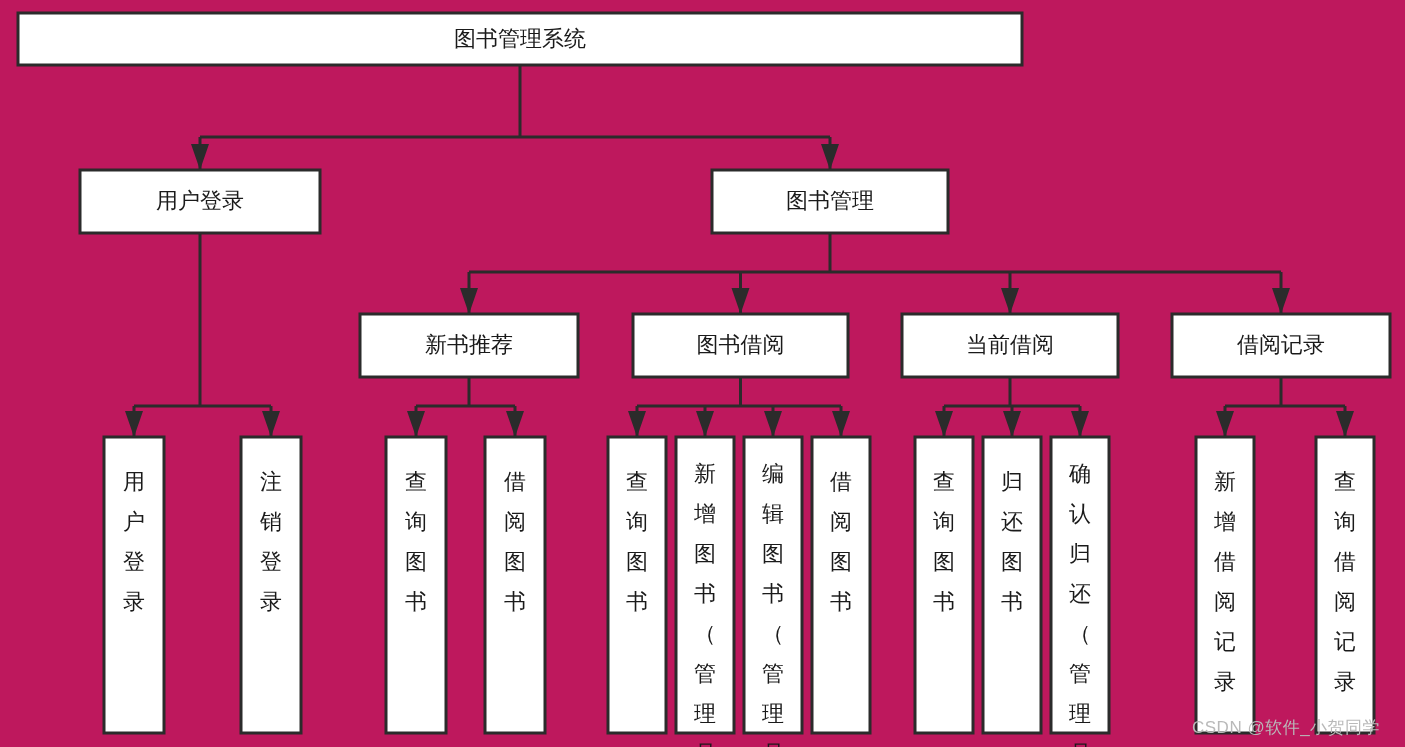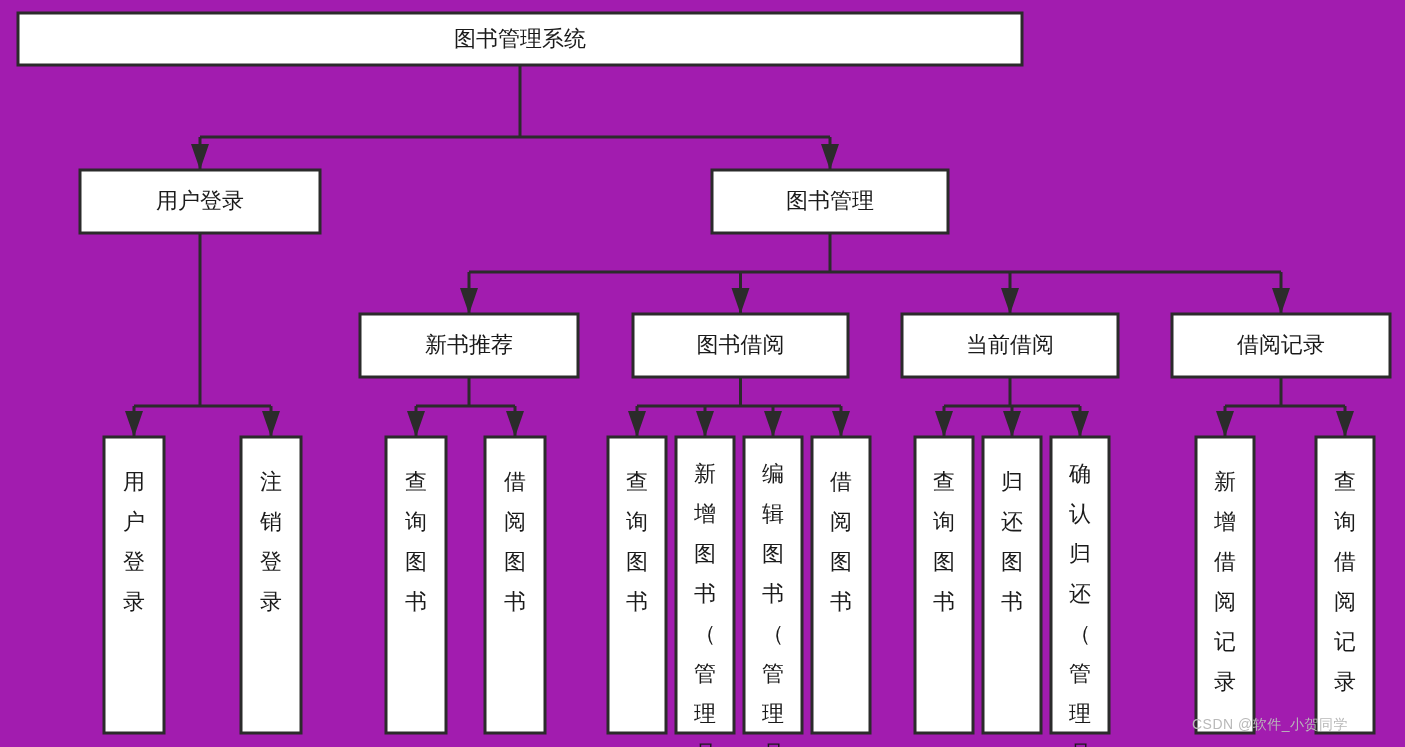--- a/index.html
+++ b/index.html
@@ -1,26 +1,26 @@
 <!DOCTYPE html>
 <html><head>
 <meta charset="utf-8">
 <style>
   html,body{margin:0;padding:0;background:#ffffff;}
   body{width:1405px;height:747px;overflow:hidden;
        font-family:"Liberation Sans","DejaVu Sans",sans-serif;}
-  #stage{position:relative;width:1405px;height:747px;background:#a21caf;}
+  #stage{position:relative;width:1405px;height:747px;background:#be185d;}
   svg#diagram{position:absolute;left:0;top:0;width:1405px;height:747px;display:block;}
   .node-rect{fill:#ffffff;stroke:#2b2b2b;stroke-width:3;}
   .conn{stroke:#2b2b2b;stroke-width:3;fill:none;}
   .arrow-head{fill:#2b2b2b;}
   .node-label{fill:#1a1a1a;font-family:"Liberation Sans","DejaVu Sans",sans-serif;
               font-size:22px;text-anchor:middle;dominant-baseline:middle;}
   .node-label.vert{font-size:22px;}
-  .watermark{position:absolute;color:#b9b9b9;font-size:14px;letter-spacing:.5px;
+  .watermark{position:absolute;color:#b9b9b9;font-size:17px;letter-spacing:.5px;
              white-space:nowrap;font-family:"Liberation Sans","DejaVu Sans",sans-serif;}
 </style>
 </head>
 <body>
 
 <div id="stage">
   <svg id="diagram" viewBox="0 0 1405 747">
     <g id="connectors">
         <line x1="520" y1="65" x2="520" y2="137" class="conn"></line>
         <line x1="200" y1="137" x2="830" y2="137" class="conn"></line>

